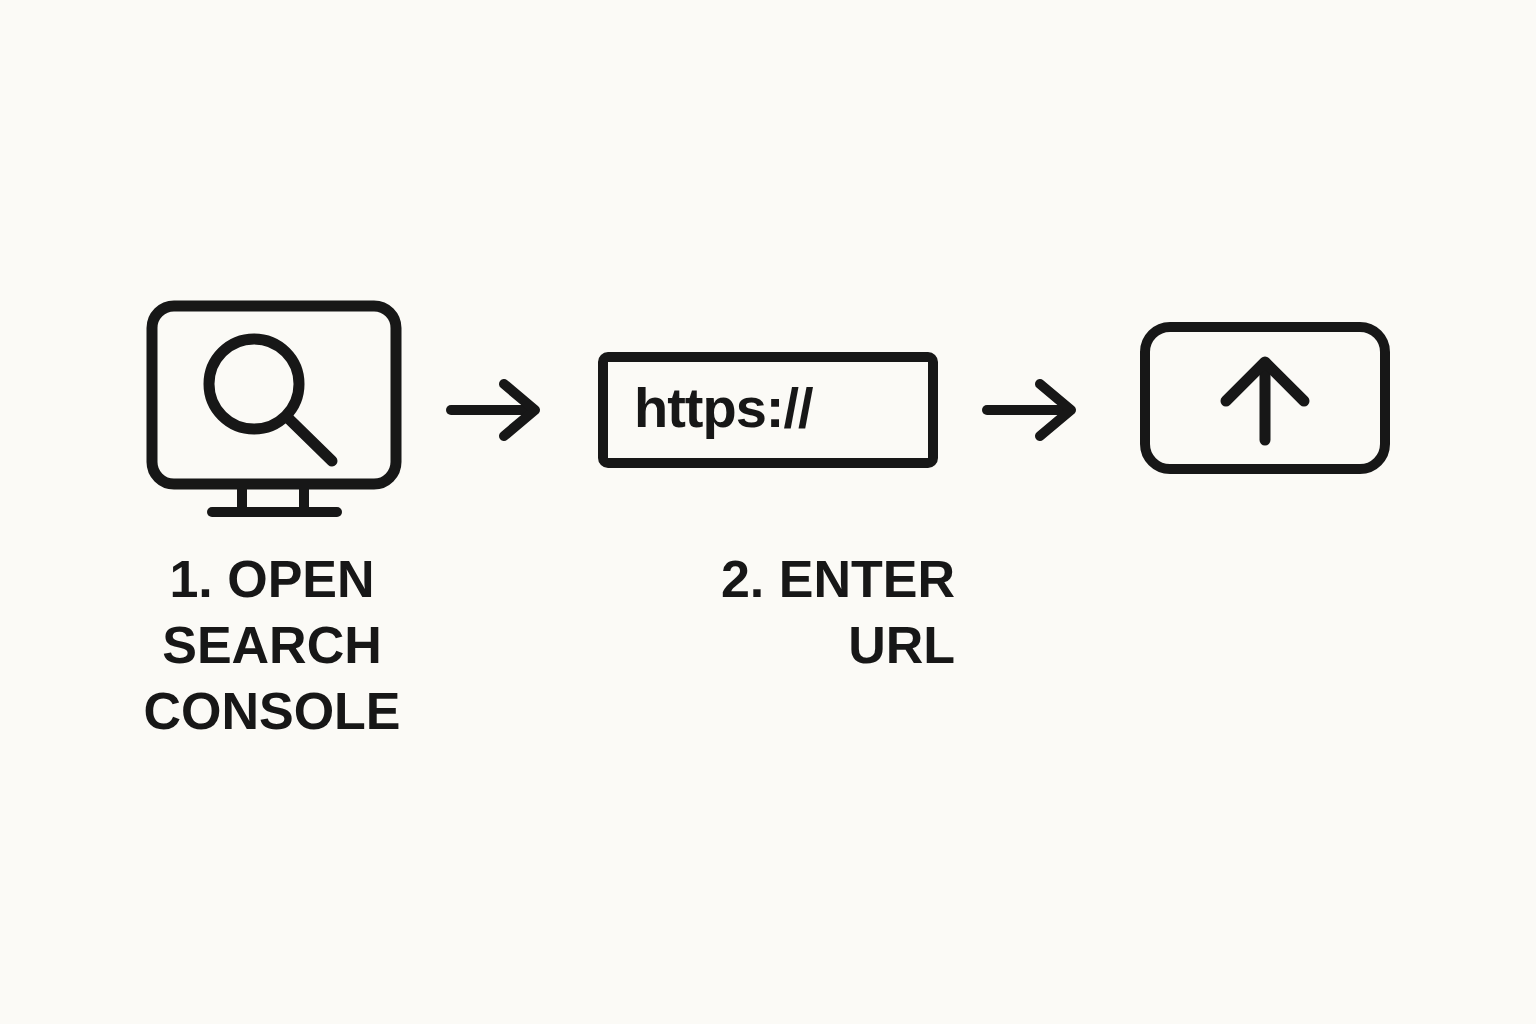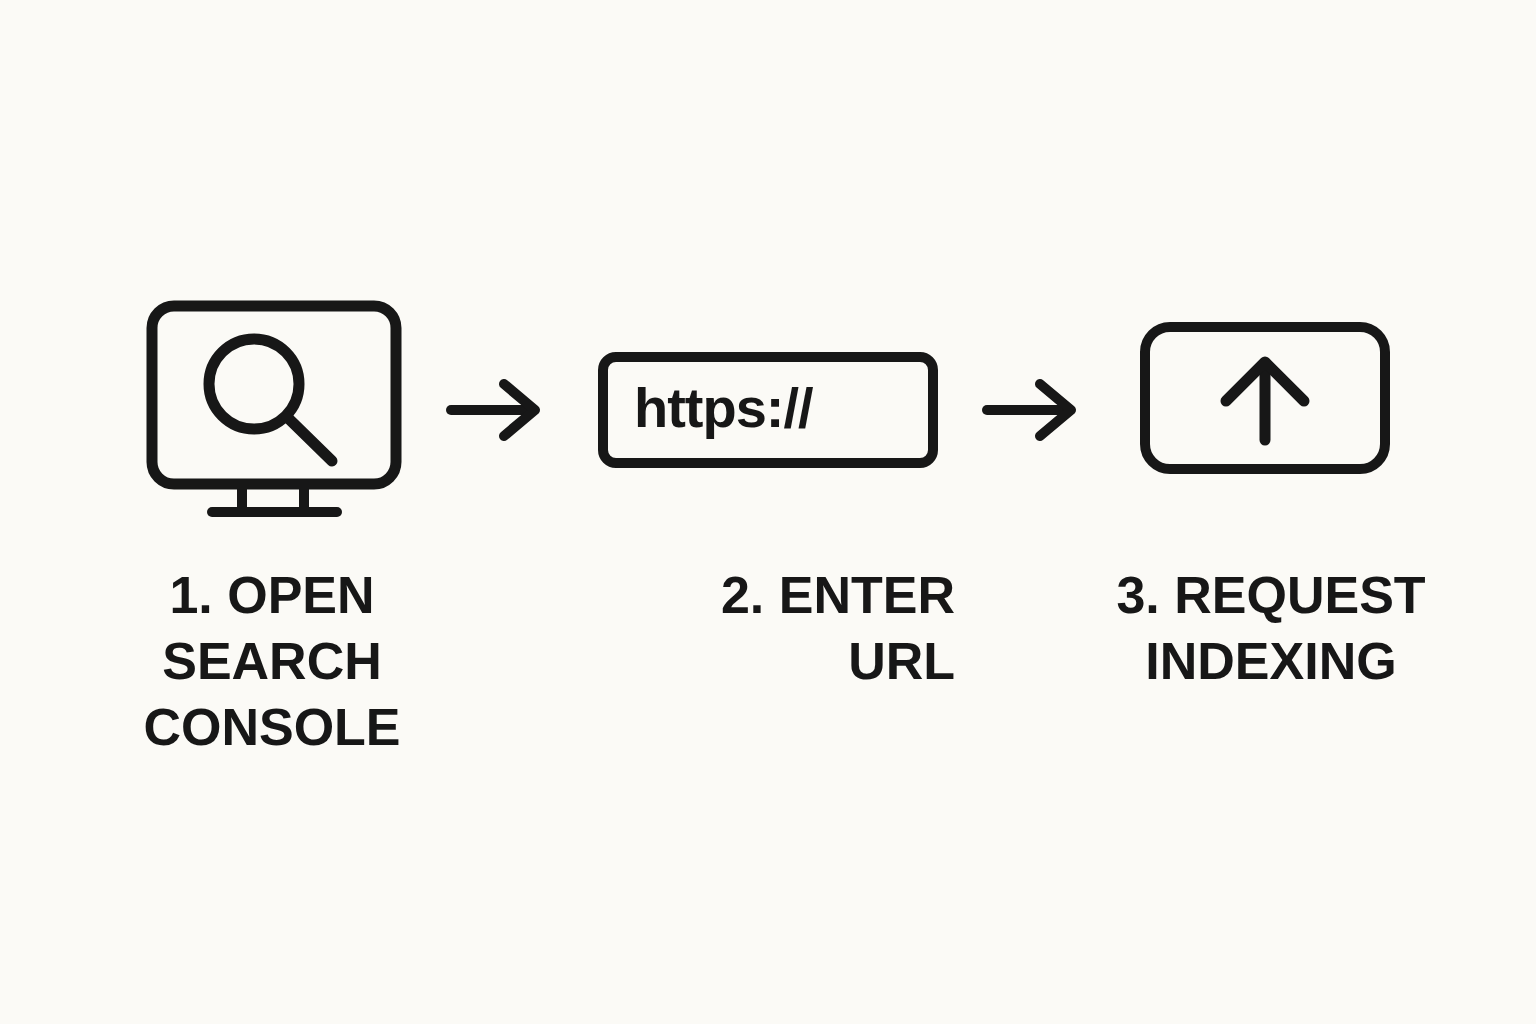--- a/index.html
+++ b/index.html
@@ -20,21 +20,21 @@
 
   
   .icon svg { display: block; }
 
   
   .url-box {
     left: 598px; top: 352px;
     width: 340px; height: 116px;
     box-sizing: border-box;
     border: 10px solid var(--ink, #171717);
-    border-radius: 18px;
+    border-radius: 10px;
     display: flex;
     align-items: center;
     padding-left: 26px;
     background: transparent;
   }
   .url-text {
     font-size: 56px;
     font-weight: 700;
     letter-spacing: -1px;
     color: var(--ink, #171717);
@@ -49,21 +49,21 @@
     box-sizing: border-box;
     border: 10px solid var(--ink, #171717);
     border-radius: 30px;
     display: flex;
     align-items: center;
     justify-content: center;
   }
 
   
   .step-label {
-    top: 562px;
+    top: 546px;
     font-size: 52px;
     line-height: 66px;
     font-weight: 700;
     text-align: center;
     white-space: pre-line;
     color: var(--ink, #171717);
     letter-spacing: 0px;
   }
   .label-1 { left: 92px;  width: 360px; }
   .label-2 { left: 595px; width: 360px; text-align: right; }
@@ -111,16 +111,14 @@
       <path d="M115 32 V108" stroke-width="11" stroke-linecap="round"></path>
       <path d="M76 69 L115 30 L154 69" stroke-width="11" stroke-linecap="round" stroke-linejoin="round"></path>
     </svg>
   </div>
 
   <div class="abs step-label label-1">1. OPEN
 SEARCH
 CONSOLE</div>
   <div class="abs step-label label-2">2. ENTER
 URL</div>
-  <div class="abs step-label label-3">3. REQUEST
-INDEXING</div>
 
 </div>
 
 </body></html>

